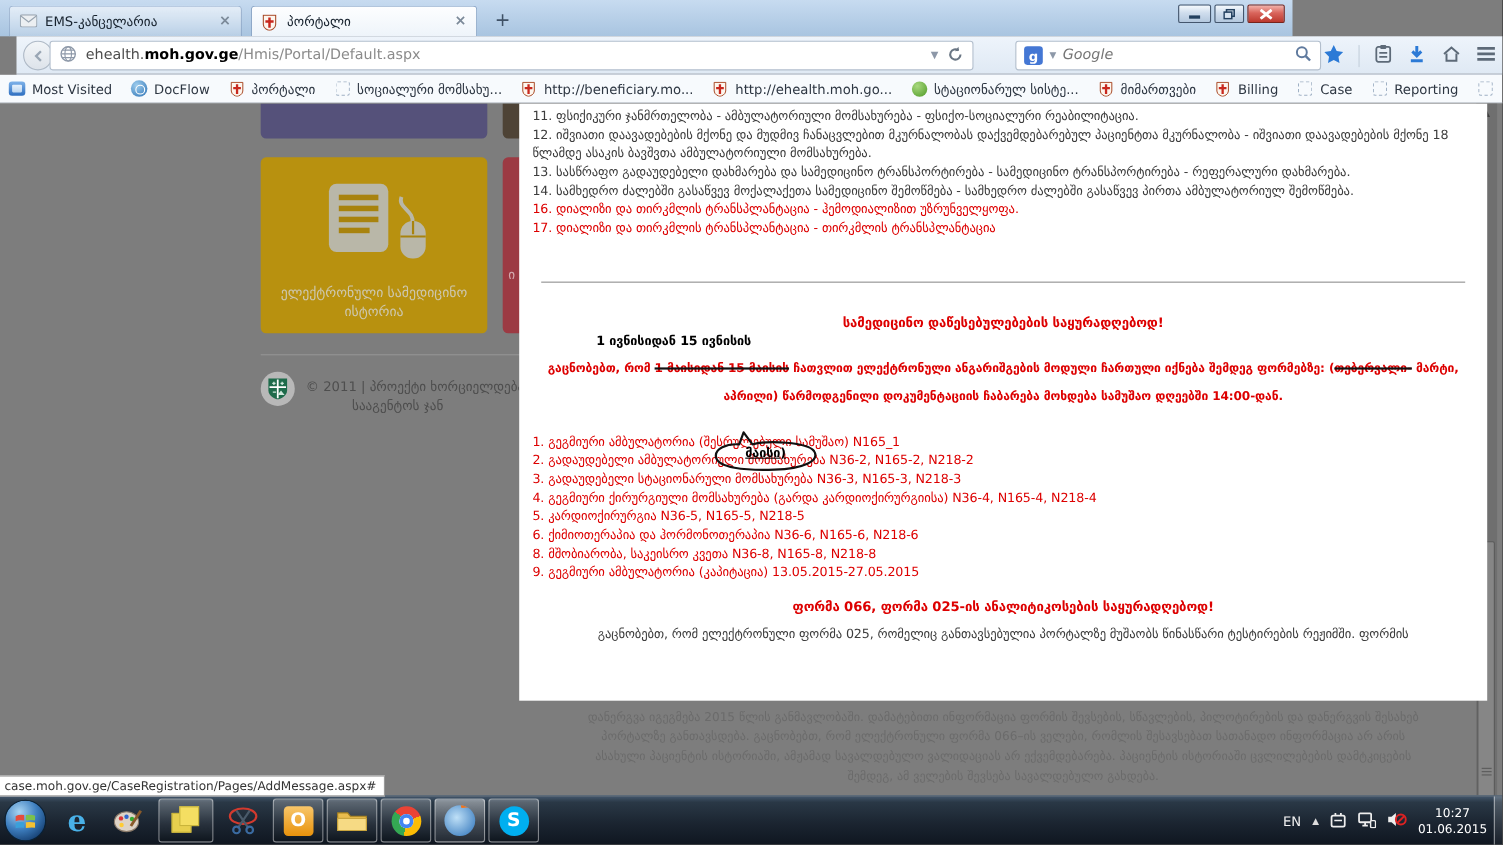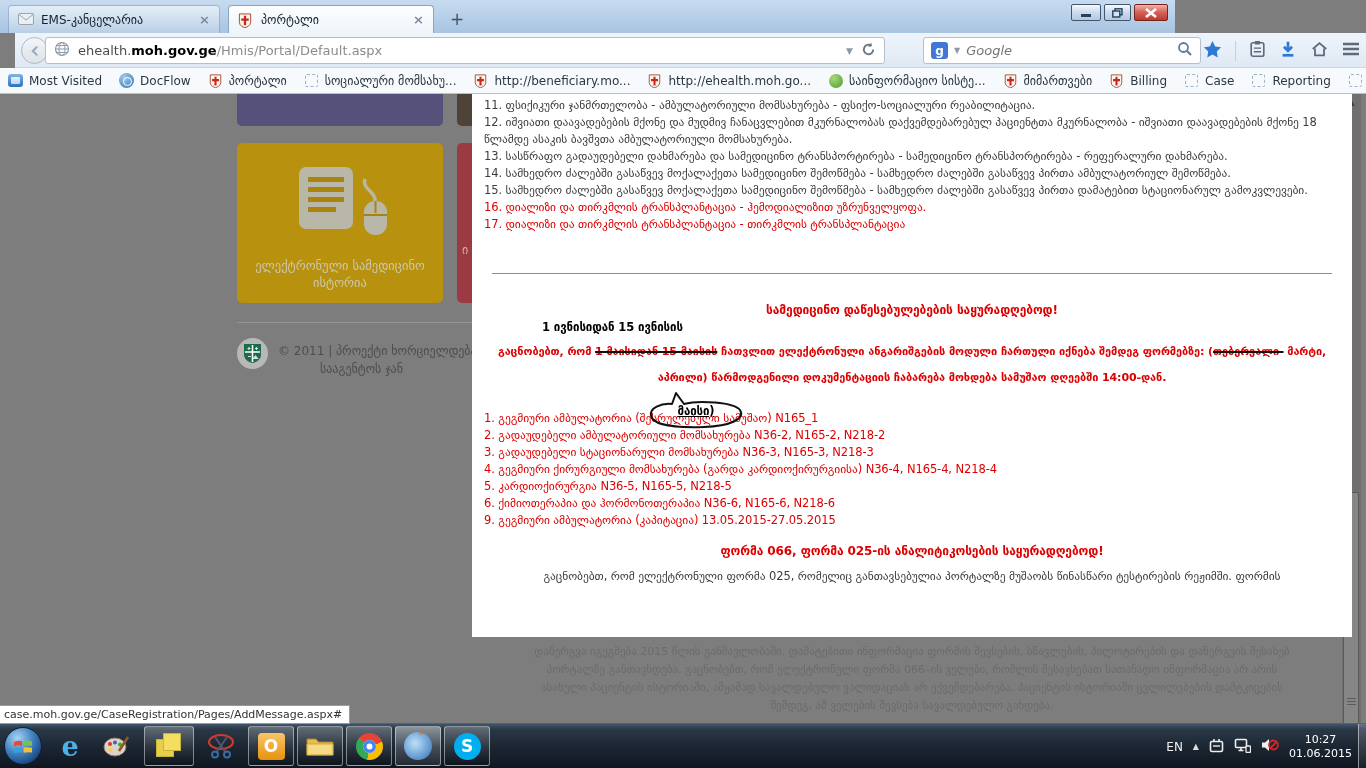--- a/index.html
+++ b/index.html
@@ -321,21 +321,21 @@
             <path d="M1 1h12v9c0 3.5-4.5 5.5-6 5.5S1 13.5 1 10z" fill="#fdf6ee" stroke="#a5431f"></path>
             <path d="M7 3v10M3 7h8" stroke="#c8281e" stroke-width="2.4"></path>
           </svg>
         </span>
         <span>http://ehealth.moh.go...</span>
       </span>
     <span class="bkm">
         <span class="ico14">
           <span class="ico-green"></span>
         </span>
-        <span>საინფორმაციო სისტე...</span>
+        <span>სტაციონარულ სისტე...</span>
       </span>
     <span class="bkm">
         <span class="ico14">
           <svg width="13" height="14" viewBox="0 0 14 16">
             <path d="M1 1h12v9c0 3.5-4.5 5.5-6 5.5S1 13.5 1 10z" fill="#fdf6ee" stroke="#a5431f"></path>
             <path d="M7 3v10M3 7h8" stroke="#c8281e" stroke-width="2.4"></path>
           </svg>
         </span>
         <span>მიმართვები</span>
       </span>
@@ -402,21 +402,20 @@
     <div class="pfooter-text">
       <div>© 2011 | პროექტი ხორციელდება</div>
       <div class="l2">სააგენტოს ჯან</div>
     </div>
 
     <div class="panel">
       <div class="svc-item">11. ფსიქიკური ჯანმრთელობა - ამბულატორიული მომსახურება - ფსიქო-სოციალური რეაბილიტაცია.</div>
       <div class="svc-item">12. იშვიათი დაავადებების მქონე და მუდმივ ჩანაცვლებით მკურნალობას დაქვემდებარებულ პაციენტთა მკურნალობა - იშვიათი დაავადებების მქონე 18 წლამდე ასაკის ბავშვთა ამბულატორიული მომსახურება.</div>
       <div class="svc-item">13. სასწრაფო გადაუდებელი დახმარება და სამედიცინო ტრანსპორტირება - სამედიცინო ტრანსპორტირება - რეფერალური დახმარება.</div>
       <div class="svc-item">14. სამხედრო ძალებში გასაწვევ მოქალაქეთა სამედიცინო შემოწმება - სამხედრო ძალებში გასაწვევ პირთა ამბულატორიულ შემოწმება.</div>
-      <div class="svc-item">15. სამხედრო ძალებში გასაწვევ მოქალაქეთა სამედიცინო შემოწმება - სამხედრო ძალებში გასაწვევ პირთა დამატებით სტაციონარულ გამოკვლევები.</div>
       <div class="svc-item red">16. დიალიზი და თირკმლის ტრანსპლანტაცია - ჰემოდიალიზით უზრუნველყოფა.</div>
       <div class="svc-item red">17. დიალიზი და თირკმლის ტრანსპლანტაცია - თირკმლის ტრანსპლანტაცია</div>
 
       <hr>
 
       <div class="notice-h">სამედიცინო დაწესებულებების საყურადღებოდ!</div>
       <div class="dates-note">1 ივნისიდან 15 ივნისის</div>
       <div class="redpara"><span>გაცნობებთ, რომ </span><span class="struck">1 მაისიდან 15 მაისის</span><span> ჩათვლით ელექტრონული ანგარიშგების მოდული ჩართული იქნება შემდეგ ფორმებზე: (</span><span class="struck">თებერვალი-</span><span> მარტი,</span></div>
       <div class="redpara">აპრილი) წარმოდგენილი დოკუმენტაციის ჩაბარება მოხდება სამუშაო დღეებში 14:00-დან.</div>
 
@@ -427,20 +426,21 @@
         <div class="ctext">მაისი)</div>
       </div>
 
       <div class="forms-list">
         <div class="red">1. გეგმიური ამბულატორია (შესრულებული სამუშაო) N165_1</div>
         <div class="red">2. გადაუდებელი ამბულატორიული მომსახურება N36-2, N165-2, N218-2</div>
         <div class="red">3. გადაუდებელი სტაციონარული მომსახურება N36-3, N165-3, N218-3</div>
         <div class="red">4. გეგმიური ქირურგიული მომსახურება (გარდა კარდიოქირურგიისა) N36-4, N165-4, N218-4</div>
         <div class="red">5. კარდიოქირურგია N36-5, N165-5, N218-5</div>
         <div class="red">6. ქიმიოთერაპია და ჰორმონოთერაპია N36-6, N165-6, N218-6</div>
+        <div class="red">8. მშობიარობა, საკეისრო კვეთა N36-8, N165-8, N218-8</div>
         <div class="red">9. გეგმიური ამბულატორია (კაპიტაცია) 13.05.2015-27.05.2015</div>
       </div>
 
       <div class="notice-h notice-h2">ფორმა 066, ფორმა 025-ის ანალიტიკოსების საყურადღებოდ!</div>
       <div class="p2white">გაცნობებთ, რომ ელექტრონული ფორმა 025, რომელიც განთავსებულია პორტალზე მუშაობს წინასწარი ტესტირების რეჟიმში. ფორმის</div>
     </div>
 
     <div class="dimtext">
       <div>დანერგვა იგეგმება 2015 წლის განმავლობაში. დამატებითი ინფორმაცია ფორმის შევსების, სწავლების, პილოტირების და დანერგვის შესახებ</div>
       <div>პორტალზე განთავსდება. გაცნობებთ, რომ ელექტრონული ფორმა 066–ის ველები, რომლის შესავსებათ სათანადო ინფორმაცია არ არის</div>

